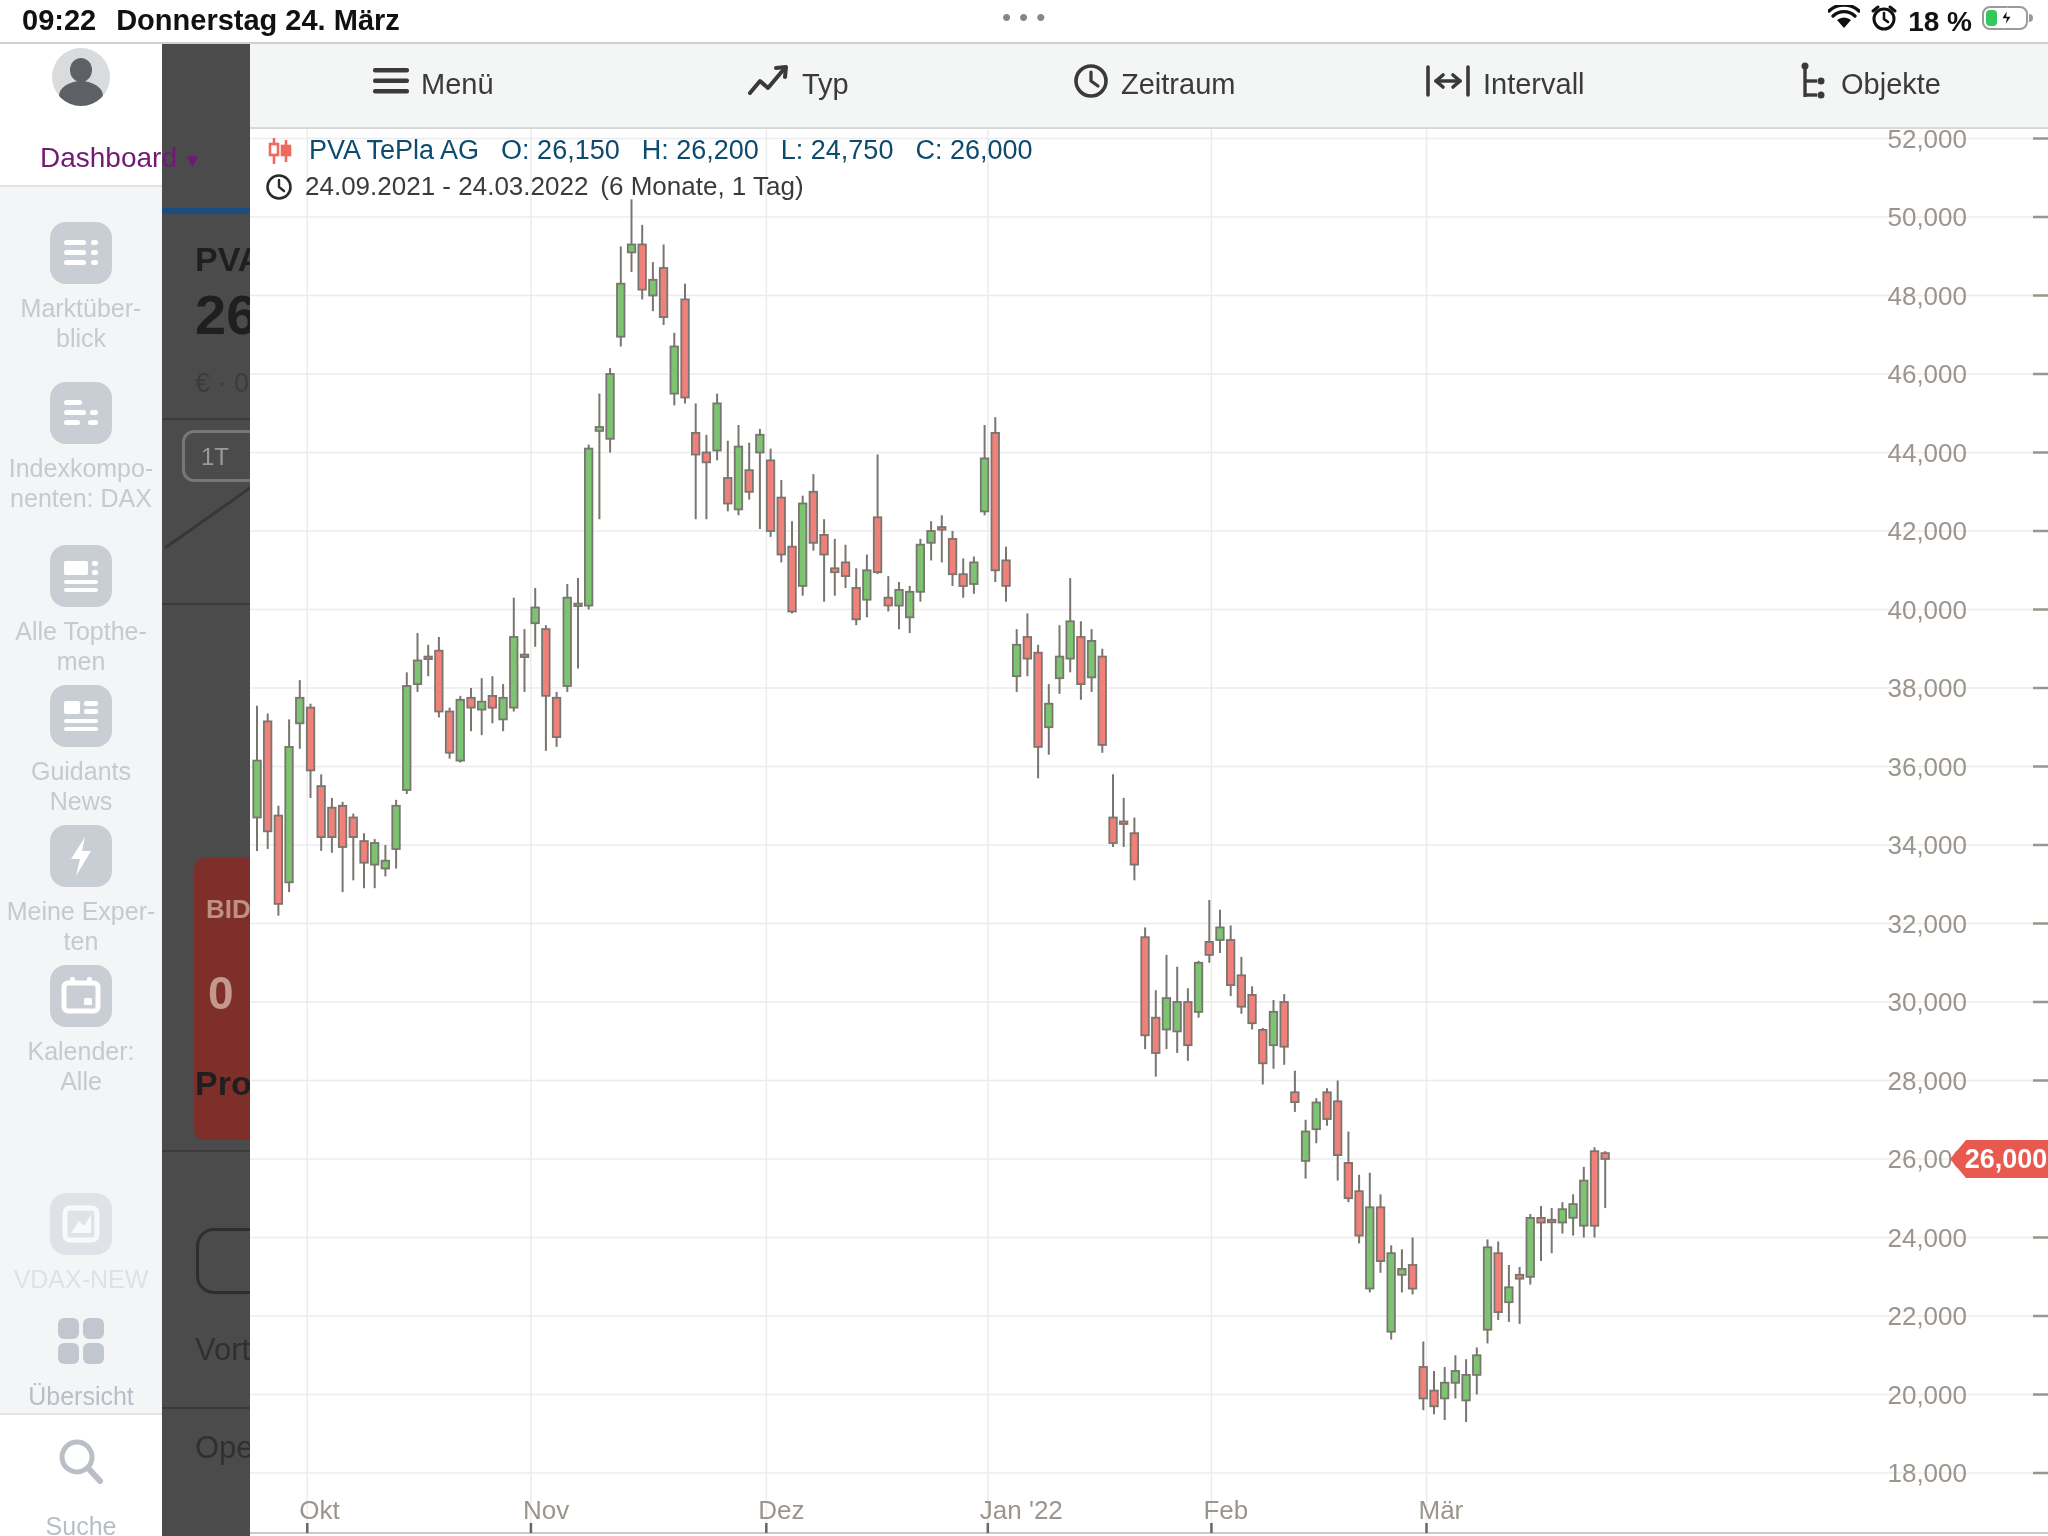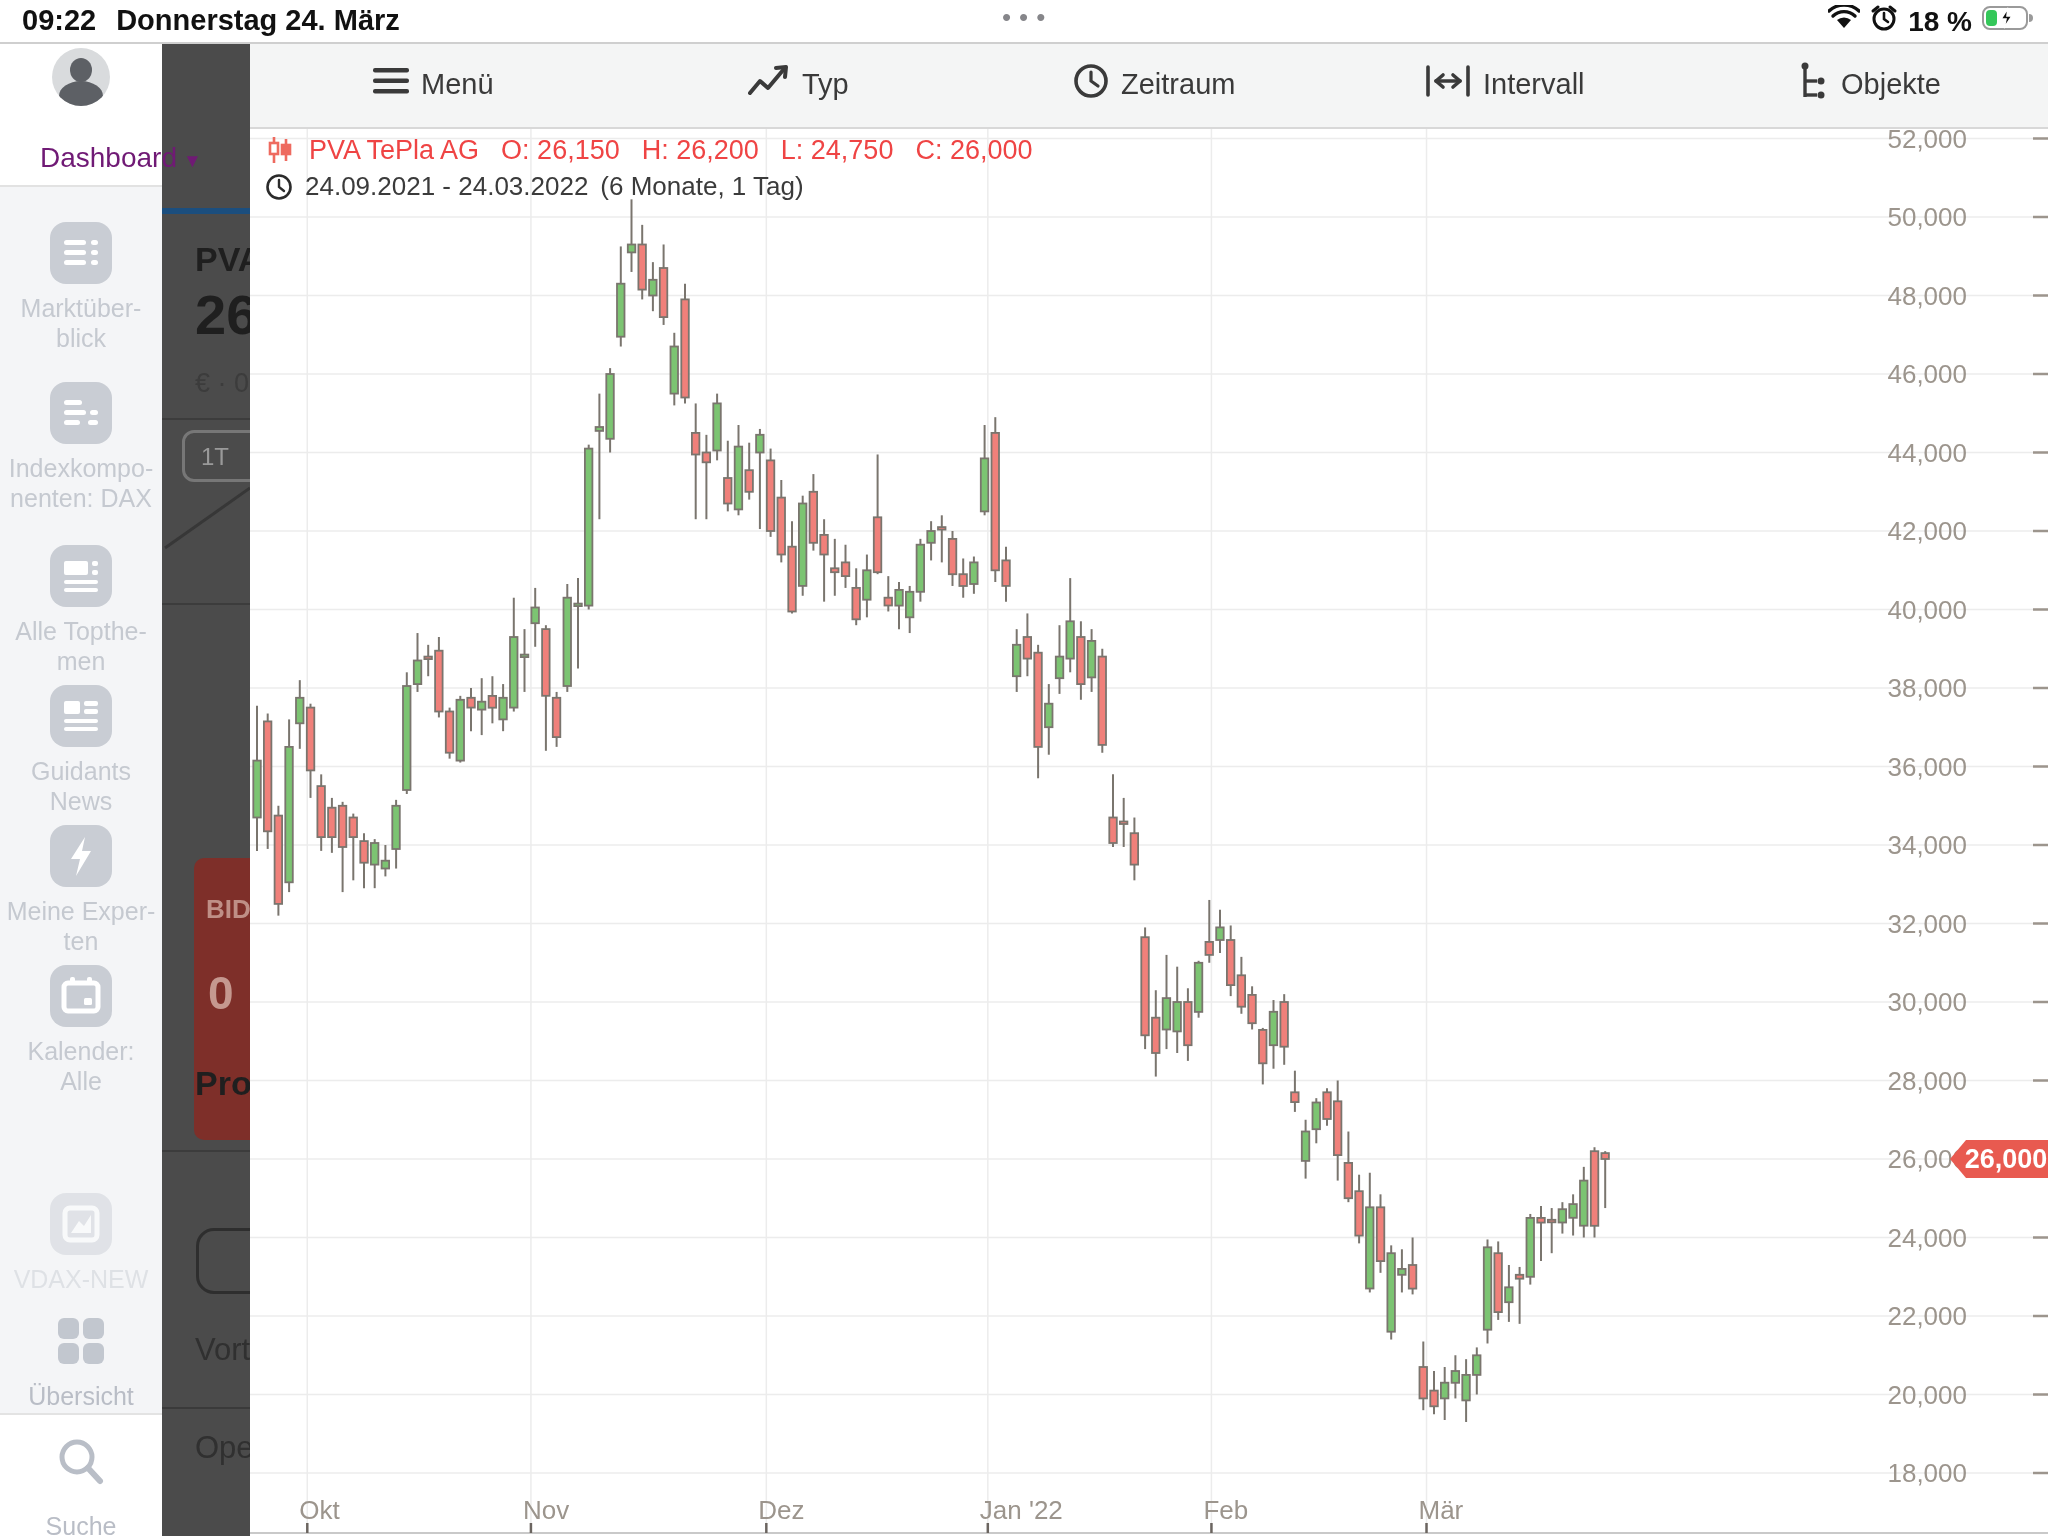--- a/index.html
+++ b/index.html
@@ -41,22 +41,22 @@
   #strip-red .bid{position:absolute;left:12px;top:36px;font-size:26px;color:#bf8f86;font-weight:600;}
   #strip-red .bidv{position:absolute;left:14px;top:108px;font-size:46px;color:#c5988f;font-weight:700;}
   #strip-pill{position:absolute;left:34px;top:1186px;width:70px;height:60px;border:3px solid #2e2e2e;border-radius:18px;}
   
   #toolbar{position:absolute;left:250px;top:42px;width:1798px;height:85px;background:#f4f5f5;
            border-bottom:2px solid #d8d8d8;z-index:15;}
   .tb-item{position:absolute;top:0;height:85px;display:flex;align-items:center;gap:12px;
            font-size:29px;color:#3a3a3a;}
   
   #chartpanel{position:absolute;left:250px;top:127px;width:1798px;height:1409px;background:#fff;}
-  #legend1{position:absolute;left:15px;top:8px;display:flex;align-items:flex-start;gap:14px;
-           font-size:27px;color:#ef4444;white-space:nowrap;}
+  #legend1{position:absolute;left:15px;top:8px;display:flex;align-items:flex-end;gap:14px;
+           font-size:27px;color:#0c4a6e;white-space:nowrap;}
   #legend1 span{margin-right:8px;}
   #legend2{position:absolute;left:15px;top:44px;display:flex;align-items:center;gap:12px;
            font-size:26px;color:#3b3b3b;white-space:nowrap;}
   #chart-svg{position:absolute;left:0;top:0;}
   .ylab,.xlab{font-family:"Liberation Sans",sans-serif;font-size:26px;fill:#9c958d;}
   .taglab{font-family:"Liberation Sans",sans-serif;font-size:27px;font-weight:700;fill:#fff;}
 </style>
 </head>
 <body>
 

